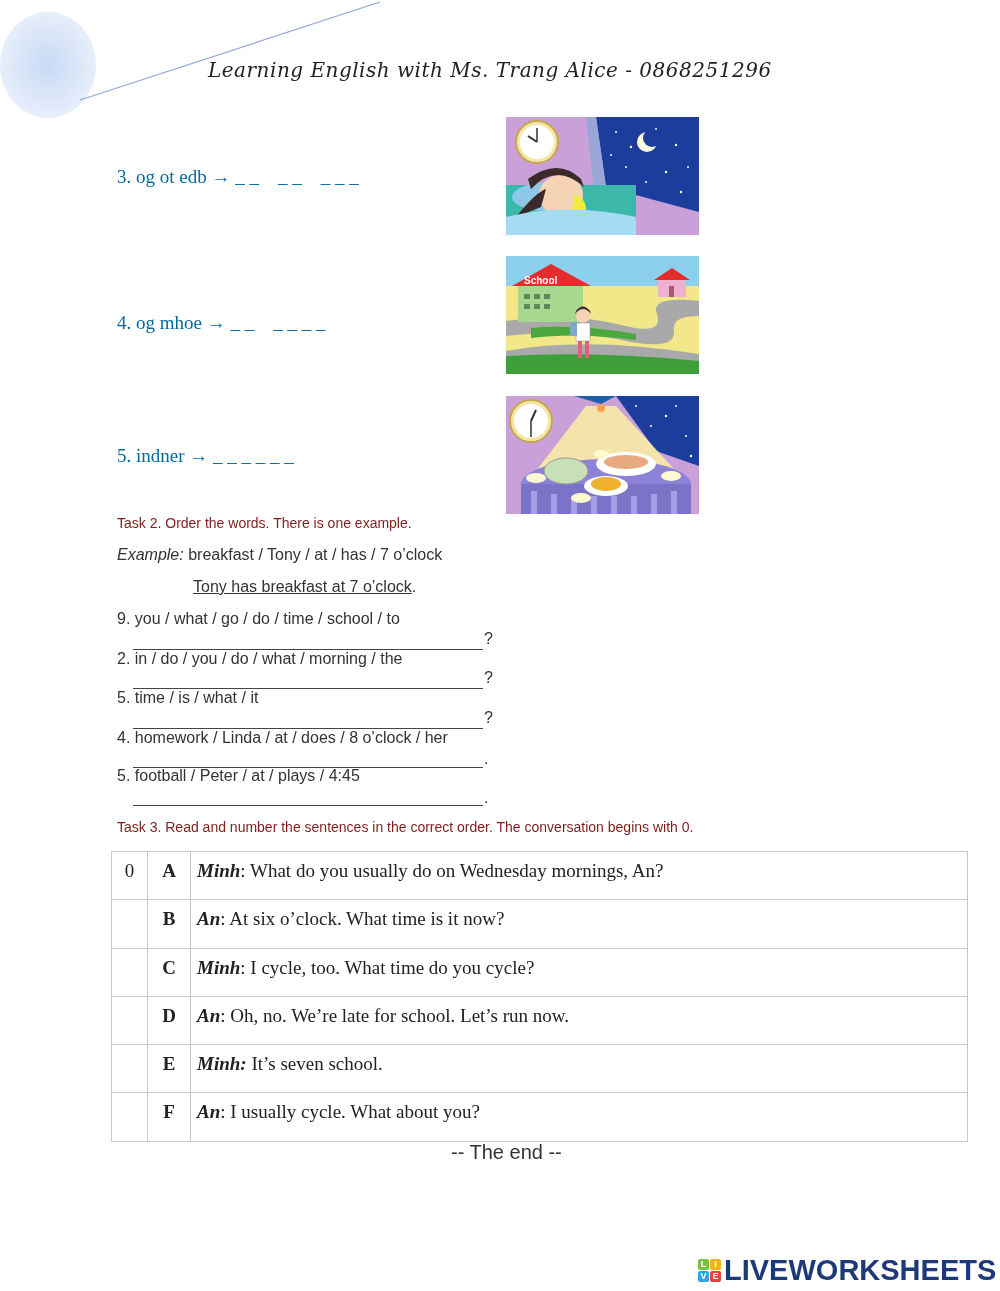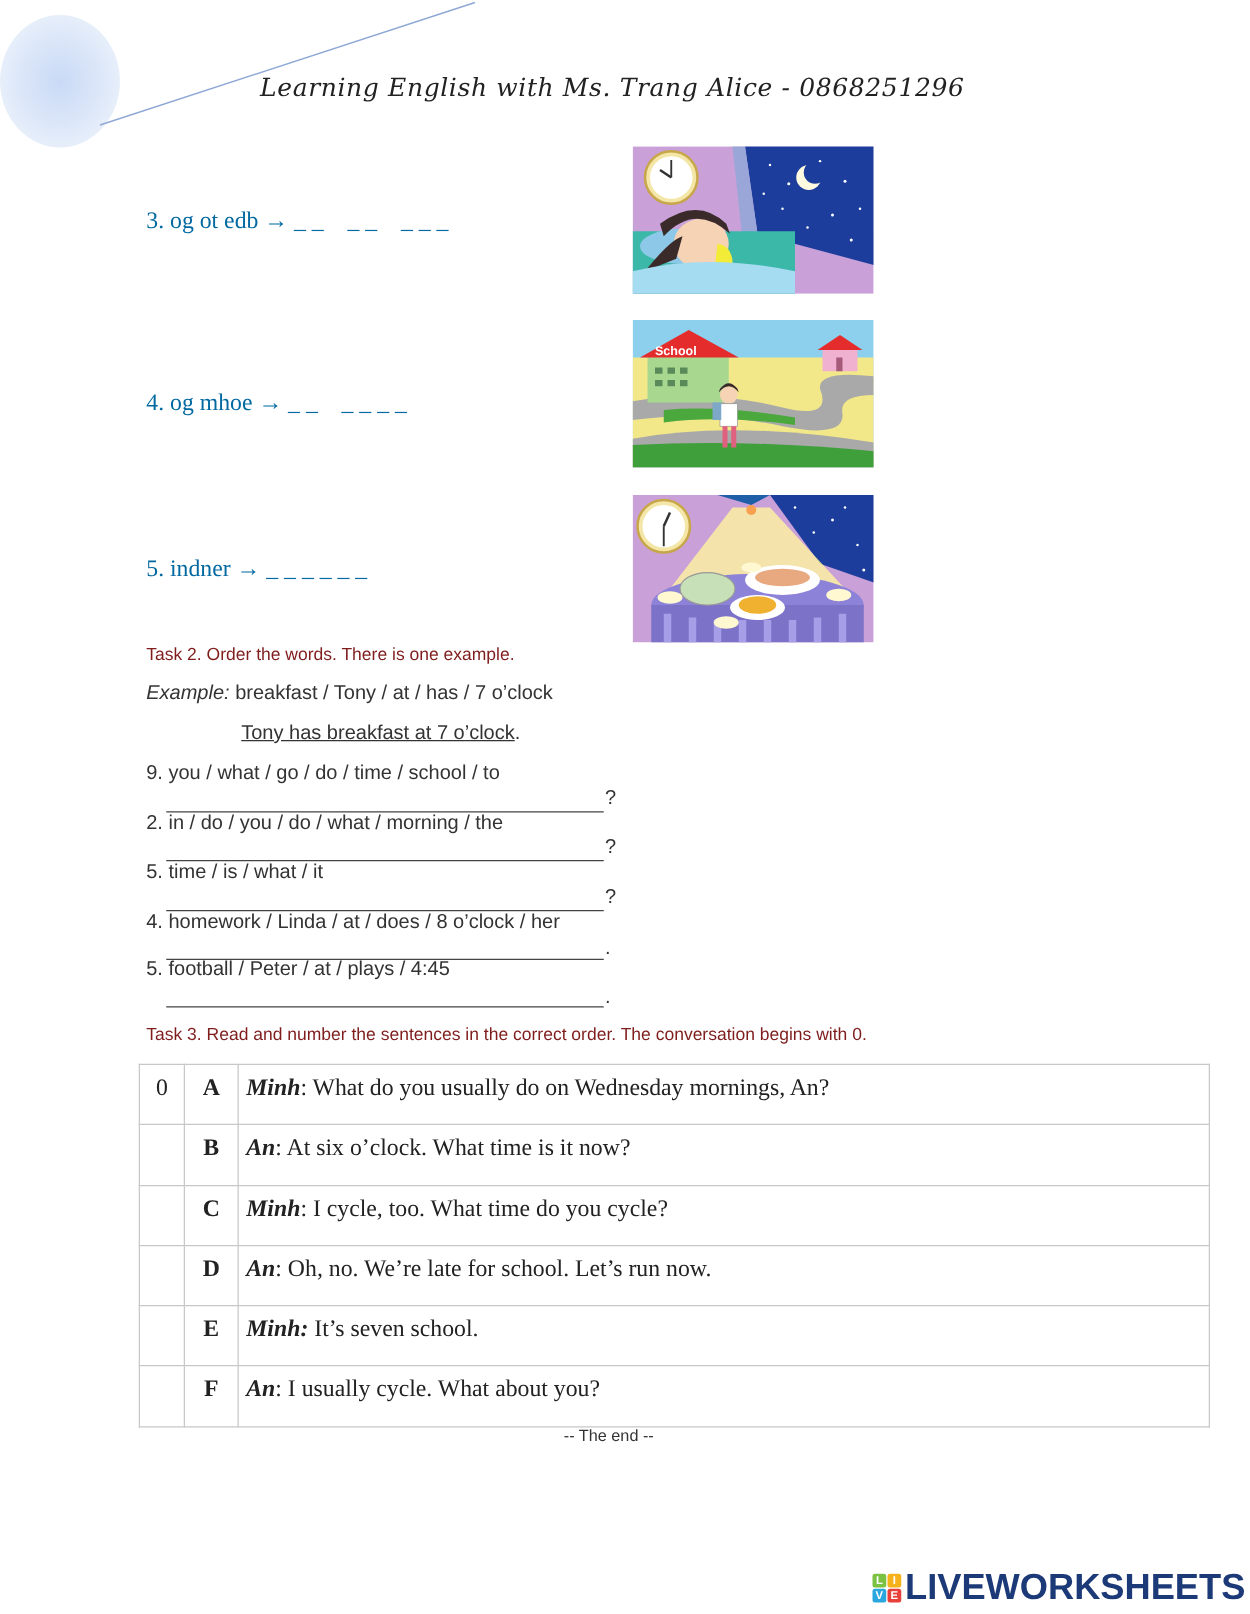--- a/index.html
+++ b/index.html
@@ -55,21 +55,21 @@
   table.conv td {
     border: 1px solid #c8c8c8; height: 48.3px; vertical-align: top; padding-top: 8px;
   }
   td.num { width: 36px; text-align: center; }
   td.letter { width: 43px; text-align: center; font-weight: bold; }
   td.sentence { padding-left: 6px; }
   td.sentence b { font-style: italic; font-weight: bold; }
 
   .the-end {
     position: absolute; left: 451px; top: 1141px;
-    font-family: "Liberation Sans", sans-serif; font-size: 13px; color: #333;
+    font-family: "Liberation Sans", sans-serif; font-size: 20px; color: #333;
   }
 
   .logo { position: absolute; left: 698px; top: 1257px; display: flex; align-items: center; }
   .logo-grid { display: grid; grid-template-columns: 11px 11px; grid-template-rows: 11px 11px; gap: 1px; margin-right: 3px; }
   .logo-grid span {
     display: flex; align-items: center; justify-content: center;
     font-family: "Liberation Sans", sans-serif; font-weight: bold; font-size: 9px; color: #fff; border-radius: 2px;
   }
   .logo-text {
     font-family: "Liberation Sans", sans-serif; font-weight: bold; font-size: 29px; color: #1d3a78;

